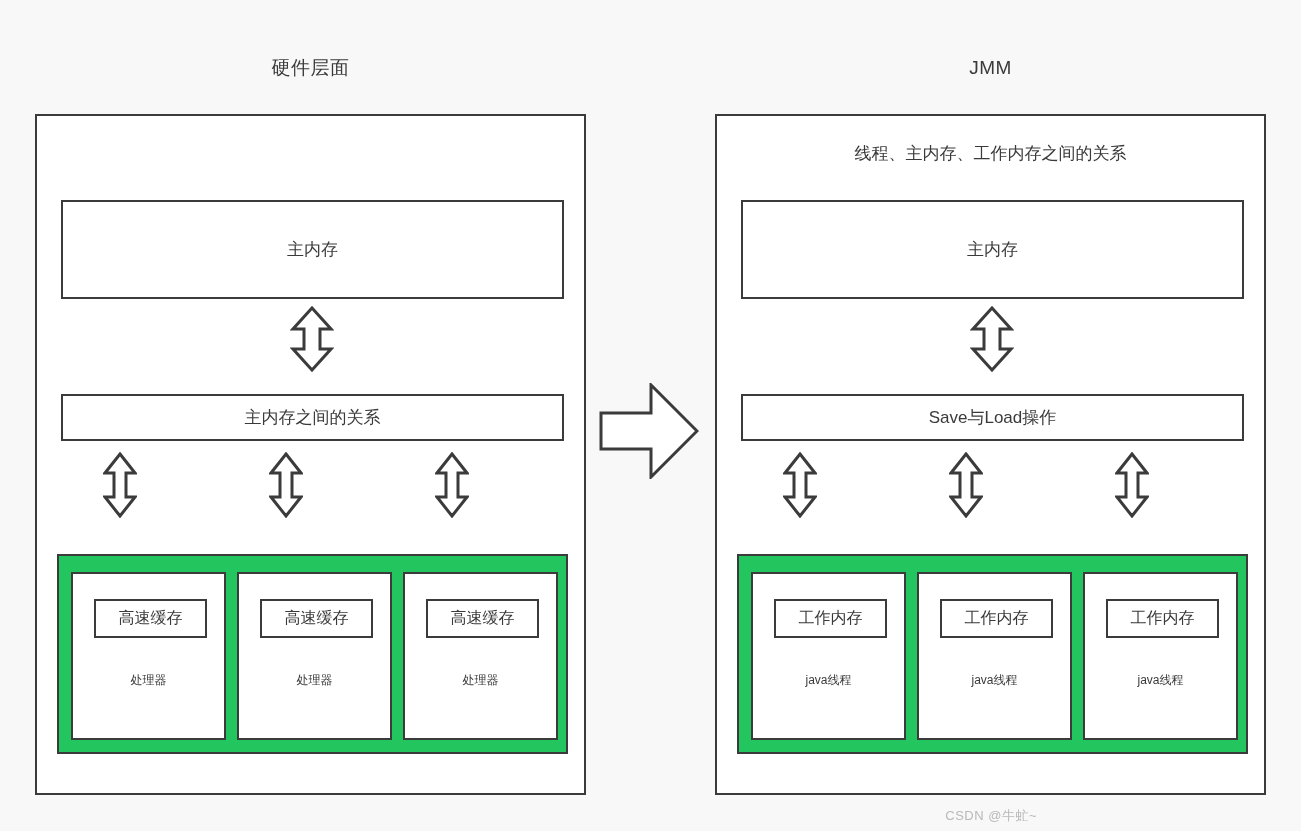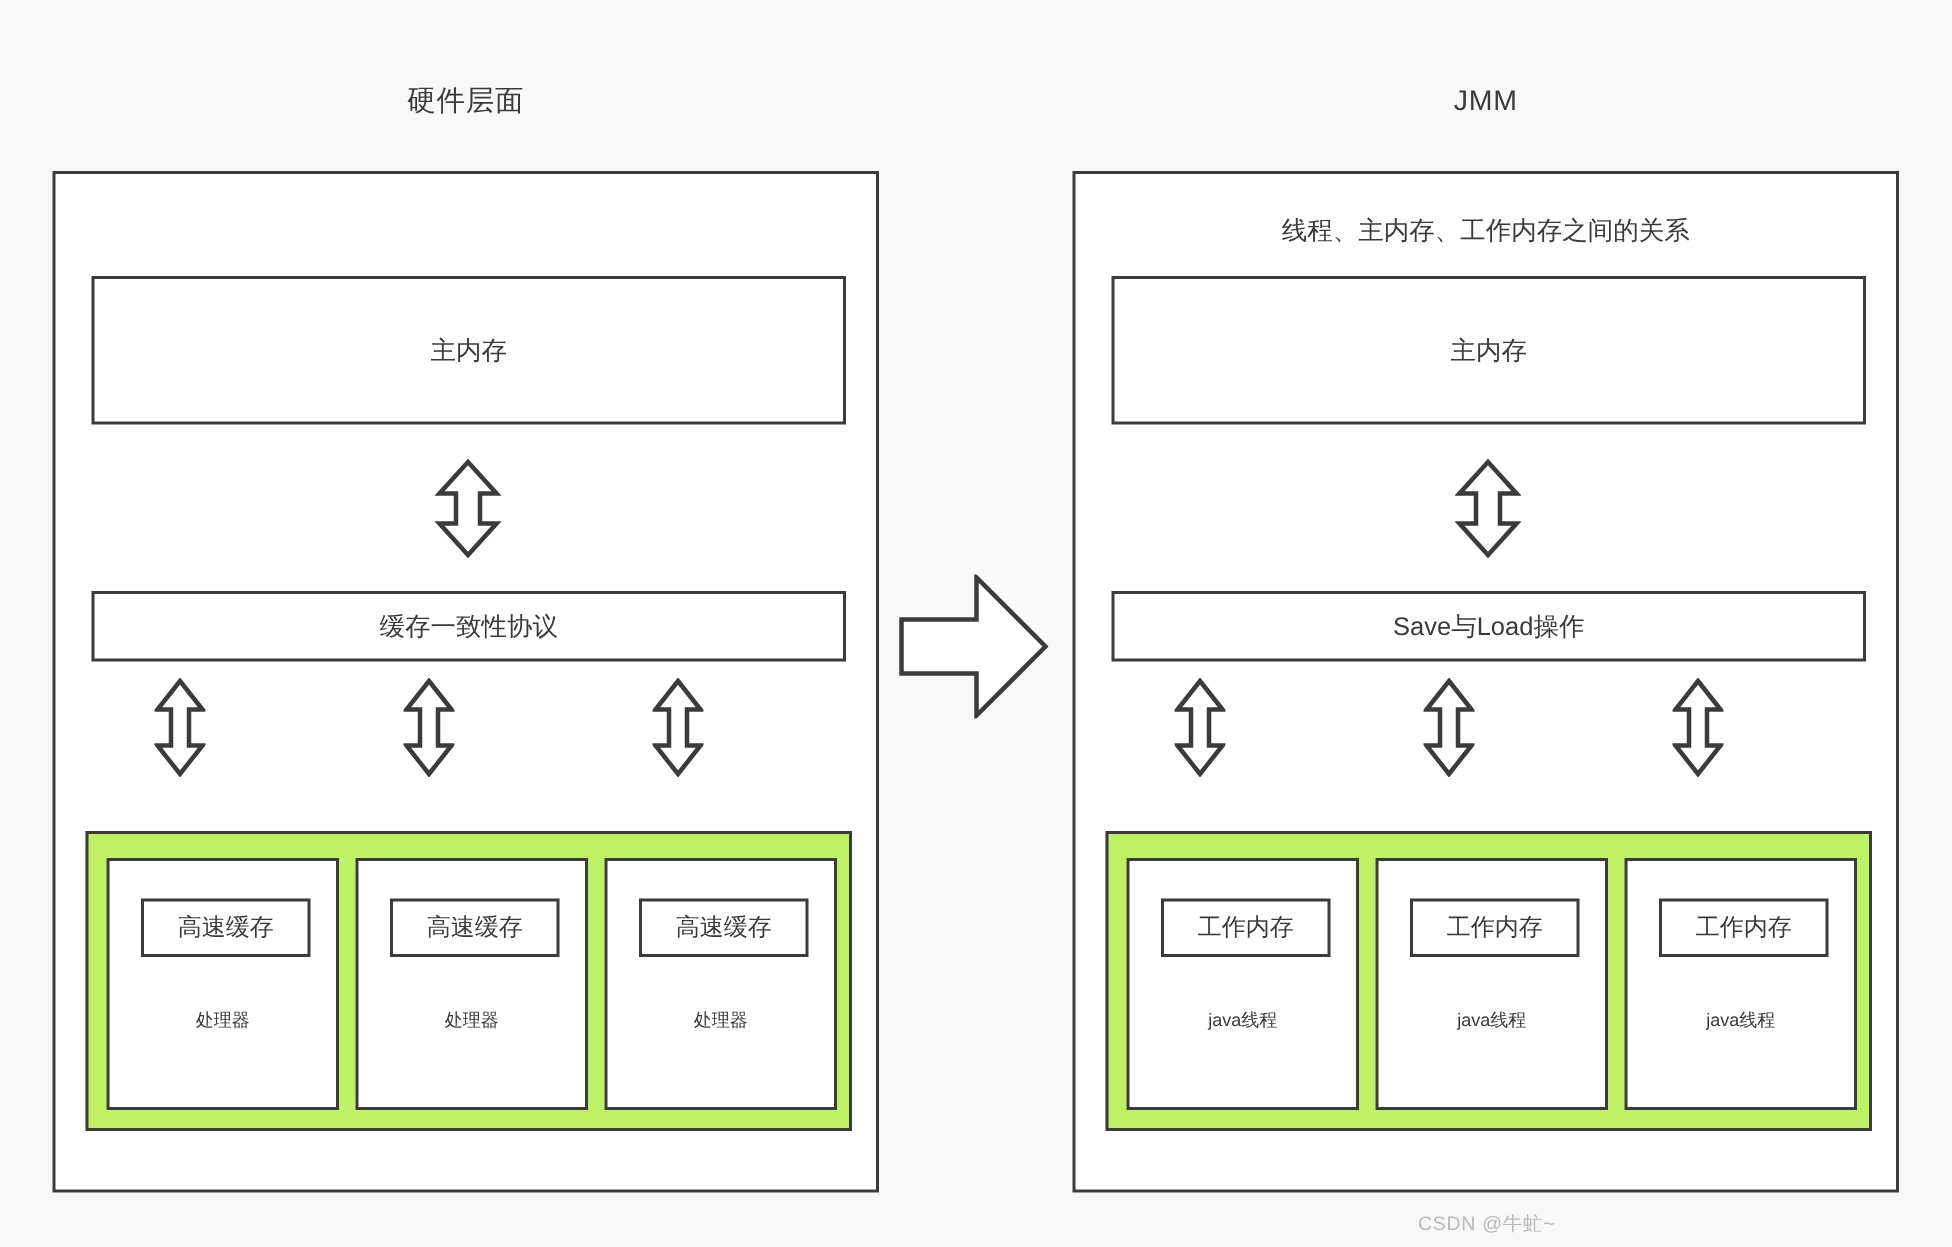--- a/index.html
+++ b/index.html
@@ -64,40 +64,40 @@
     display: flex;
     align-items: center;
     justify-content: center;
     font-size: 17px;
     color: #3a3a3a;
     white-space: nowrap;
   }
 
   .main-memory {
     left: 24px;
-    top: 68px;
+    top: 84px;
     width: 503px;
     height: 99px;
   }
 
   .protocol {
     left: 24px;
     top: 278px;
     width: 503px;
     height: 47px;
   }
 
   
   .core-group {
     position: absolute;
     left: 20px;
     top: 438px;
     width: 511px;
     height: 200px;
-    background: #bef264;
+    background: #22c55e;
     border: 2.5px solid #3b3b3b;
   }
 
   .core {
     position: absolute;
     top: 16px;
     width: 155px;
     height: 168px;
     background: #ffffff;
     border: 2.5px solid #3b3b3b;
@@ -175,21 +175,21 @@
 
   <div class="panel" id="panel-left">
 
 
     <div class="box main-memory">主内存</div>
 
     <svg class="varrow varrow-big vbig-pos" viewBox="0 0 44 66">
       <path d="M22 2 L41 23 L30 23 L30 43 L41 43 L22 64 L3 43 L14 43 L14 23 L3 23 Z" fill="#ffffff" stroke="#3b3b3b" stroke-width="3" stroke-linejoin="miter"></path>
     </svg>
 
-    <div class="box protocol">缓存一致性协议</div>
+    <div class="box protocol">主内存之间的关系</div>
 
     <svg class="varrow varrow-small vs0" viewBox="0 0 34 66">
       <path d="M17 2 L32 21 L23 21 L23 45 L32 45 L17 64 L2 45 L11 45 L11 21 L2 21 Z" fill="#ffffff" stroke="#3b3b3b" stroke-width="3" stroke-linejoin="miter"></path>
     </svg>
     <svg class="varrow varrow-small vs1" viewBox="0 0 34 66">
       <path d="M17 2 L32 21 L23 21 L23 45 L32 45 L17 64 L2 45 L11 45 L11 21 L2 21 Z" fill="#ffffff" stroke="#3b3b3b" stroke-width="3" stroke-linejoin="miter"></path>
     </svg>
     <svg class="varrow varrow-small vs2" viewBox="0 0 34 66">
       <path d="M17 2 L32 21 L23 21 L23 45 L32 45 L17 64 L2 45 L11 45 L11 21 L2 21 Z" fill="#ffffff" stroke="#3b3b3b" stroke-width="3" stroke-linejoin="miter"></path>
     </svg>

